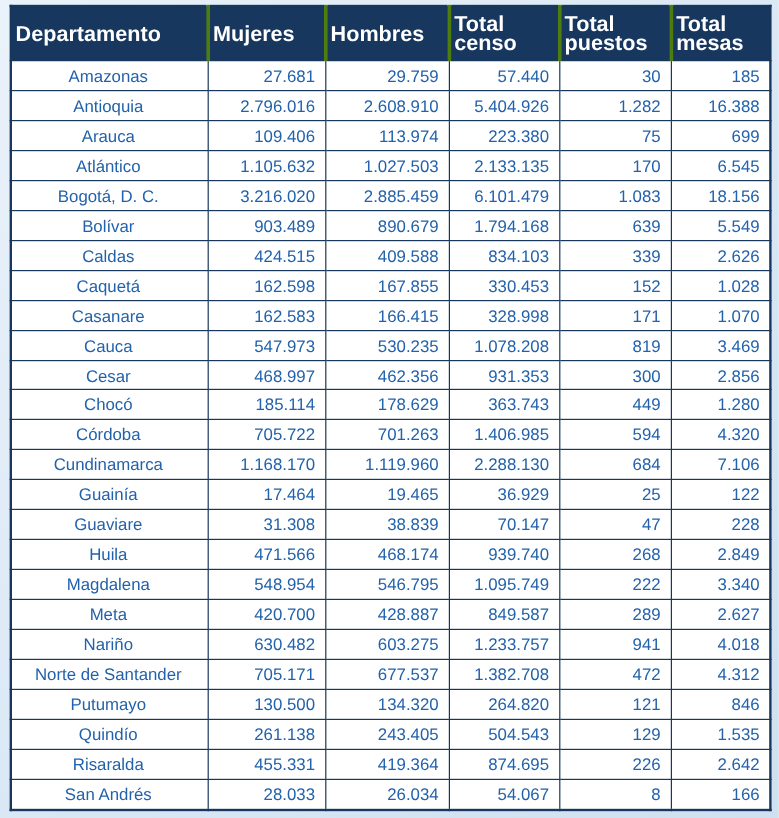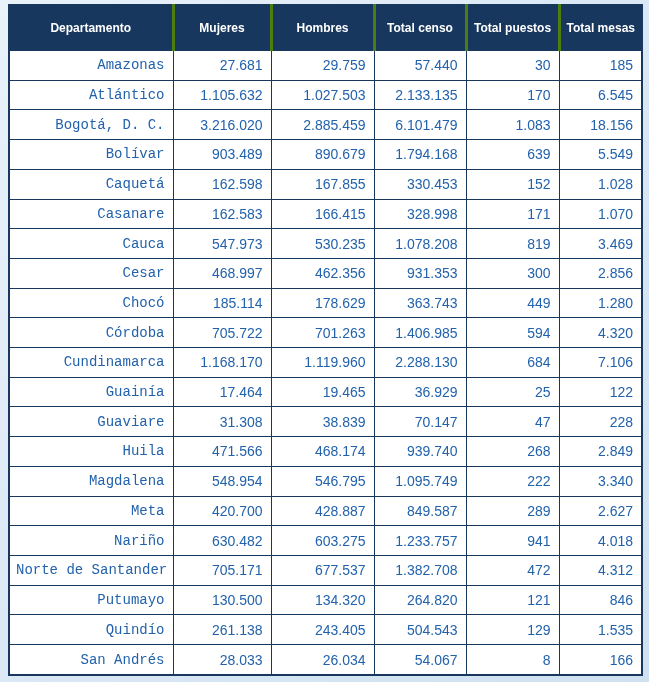--- a/index.html
+++ b/index.html
@@ -23,44 +23,43 @@
     table-layout: fixed;
     width: 633px;
     height: 672px;
     background: #ffffff;
     border: 2px solid #17375d;
   }
   table.census thead th {
     background: #17375e;
     color: #ffffff;
     font-weight: bold;
-    font-size: 12px;
+    font-size: 18px;
     line-height: 16px;
-    text-align: center;
+    text-align: left;
     vertical-align: middle;
     height: 40px;
     padding: 2px 3px;
     border-bottom: 1px solid #17375d;
   }
   table.census thead th + th {
     border-left: 3px solid #4d7c0f;
   }
   table.census tbody td {
     border: 1px solid #17375d;
     font-size: 14px;
     line-height: 18px;
     color: #2262ac;
     background: #ffffff;
     padding: 2px 8px 2px 6px;
     white-space: nowrap;
     overflow: hidden;
   }
   table.census tbody td.name {
-    text-align: right;
-    font-family: Liberation Mono, monospace;
+    text-align: center;
   }
   table.census tbody td.num {
     text-align: right;
   }
 </style>
 </head>
 <body>
 
 <div class="table-wrap">
   <table class="census">
@@ -85,20 +84,36 @@
     <tbody>
         <tr>
           <td class="name">Amazonas</td>
           <td class="num">27.681</td>
           <td class="num">29.759</td>
           <td class="num">57.440</td>
           <td class="num">30</td>
           <td class="num">185</td>
         </tr>
         <tr>
+          <td class="name">Antioquia</td>
+          <td class="num">2.796.016</td>
+          <td class="num">2.608.910</td>
+          <td class="num">5.404.926</td>
+          <td class="num">1.282</td>
+          <td class="num">16.388</td>
+        </tr>
+        <tr>
+          <td class="name">Arauca</td>
+          <td class="num">109.406</td>
+          <td class="num">113.974</td>
+          <td class="num">223.380</td>
+          <td class="num">75</td>
+          <td class="num">699</td>
+        </tr>
+        <tr>
           <td class="name">Atlántico</td>
           <td class="num">1.105.632</td>
           <td class="num">1.027.503</td>
           <td class="num">2.133.135</td>
           <td class="num">170</td>
           <td class="num">6.545</td>
         </tr>
         <tr>
           <td class="name">Bogotá, D. C.</td>
           <td class="num">3.216.020</td>
@@ -109,20 +124,28 @@
         </tr>
         <tr>
           <td class="name">Bolívar</td>
           <td class="num">903.489</td>
           <td class="num">890.679</td>
           <td class="num">1.794.168</td>
           <td class="num">639</td>
           <td class="num">5.549</td>
         </tr>
         <tr>
+          <td class="name">Caldas</td>
+          <td class="num">424.515</td>
+          <td class="num">409.588</td>
+          <td class="num">834.103</td>
+          <td class="num">339</td>
+          <td class="num">2.626</td>
+        </tr>
+        <tr>
           <td class="name">Caquetá</td>
           <td class="num">162.598</td>
           <td class="num">167.855</td>
           <td class="num">330.453</td>
           <td class="num">152</td>
           <td class="num">1.028</td>
         </tr>
         <tr>
           <td class="name">Casanare</td>
           <td class="num">162.583</td>
@@ -237,20 +260,28 @@
         </tr>
         <tr>
           <td class="name">Quindío</td>
           <td class="num">261.138</td>
           <td class="num">243.405</td>
           <td class="num">504.543</td>
           <td class="num">129</td>
           <td class="num">1.535</td>
         </tr>
         <tr>
+          <td class="name">Risaralda</td>
+          <td class="num">455.331</td>
+          <td class="num">419.364</td>
+          <td class="num">874.695</td>
+          <td class="num">226</td>
+          <td class="num">2.642</td>
+        </tr>
+        <tr>
           <td class="name">San Andrés</td>
           <td class="num">28.033</td>
           <td class="num">26.034</td>
           <td class="num">54.067</td>
           <td class="num">8</td>
           <td class="num">166</td>
         </tr>
       </tbody>
   </table>
 </div>

